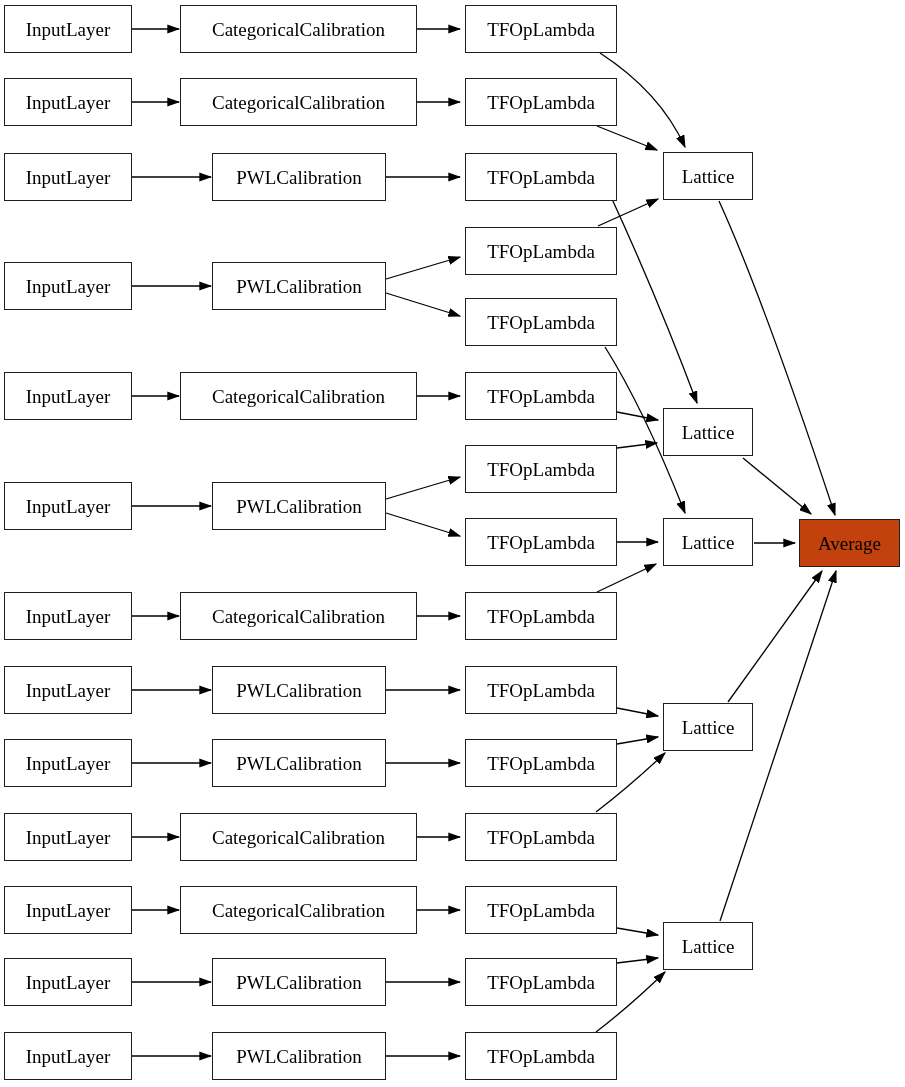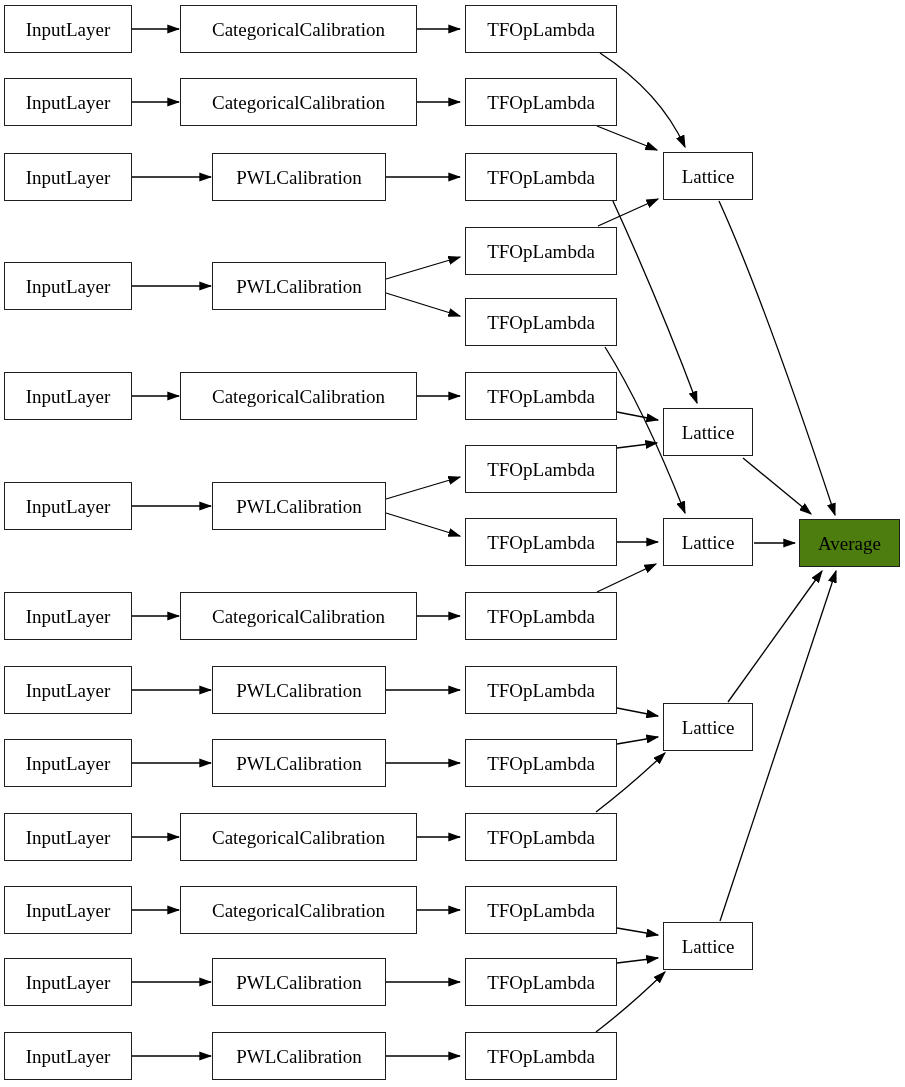--- a/index.html
+++ b/index.html
@@ -143,15 +143,15 @@
       <div class="node" style="left: 465px; top: 739px; width: 152px; height: 48px; background: rgb(255, 255, 255); border-color: rgb(31, 31, 31); color: rgb(0, 0, 0);">TFOpLambda</div>
       <div class="node" style="left: 465px; top: 813px; width: 152px; height: 48px; background: rgb(255, 255, 255); border-color: rgb(31, 31, 31); color: rgb(0, 0, 0);">TFOpLambda</div>
       <div class="node" style="left: 465px; top: 886px; width: 152px; height: 48px; background: rgb(255, 255, 255); border-color: rgb(31, 31, 31); color: rgb(0, 0, 0);">TFOpLambda</div>
       <div class="node" style="left: 465px; top: 958px; width: 152px; height: 48px; background: rgb(255, 255, 255); border-color: rgb(31, 31, 31); color: rgb(0, 0, 0);">TFOpLambda</div>
       <div class="node" style="left: 465px; top: 1032px; width: 152px; height: 48px; background: rgb(255, 255, 255); border-color: rgb(31, 31, 31); color: rgb(0, 0, 0);">TFOpLambda</div>
       <div class="node" style="left: 663px; top: 152px; width: 90px; height: 48px; background: rgb(255, 255, 255); border-color: rgb(31, 31, 31); color: rgb(0, 0, 0);">Lattice</div>
       <div class="node" style="left: 663px; top: 408px; width: 90px; height: 48px; background: rgb(255, 255, 255); border-color: rgb(31, 31, 31); color: rgb(0, 0, 0);">Lattice</div>
       <div class="node" style="left: 663px; top: 518px; width: 90px; height: 48px; background: rgb(255, 255, 255); border-color: rgb(31, 31, 31); color: rgb(0, 0, 0);">Lattice</div>
       <div class="node" style="left: 663px; top: 703px; width: 90px; height: 48px; background: rgb(255, 255, 255); border-color: rgb(31, 31, 31); color: rgb(0, 0, 0);">Lattice</div>
       <div class="node" style="left: 663px; top: 922px; width: 90px; height: 48px; background: rgb(255, 255, 255); border-color: rgb(31, 31, 31); color: rgb(0, 0, 0);">Lattice</div>
-      <div class="node" style="left: 799px; top: 519px; width: 101px; height: 48px; background: #4d7c0f; border-color: rgb(31, 31, 31); color: rgb(0, 0, 0);">Average</div>
+      <div class="node" style="left: 799px; top: 519px; width: 101px; height: 48px; background: #c2410c; border-color: rgb(31, 31, 31); color: rgb(0, 0, 0);">Average</div>
     </div>
 </div>
 
 </body></html>

